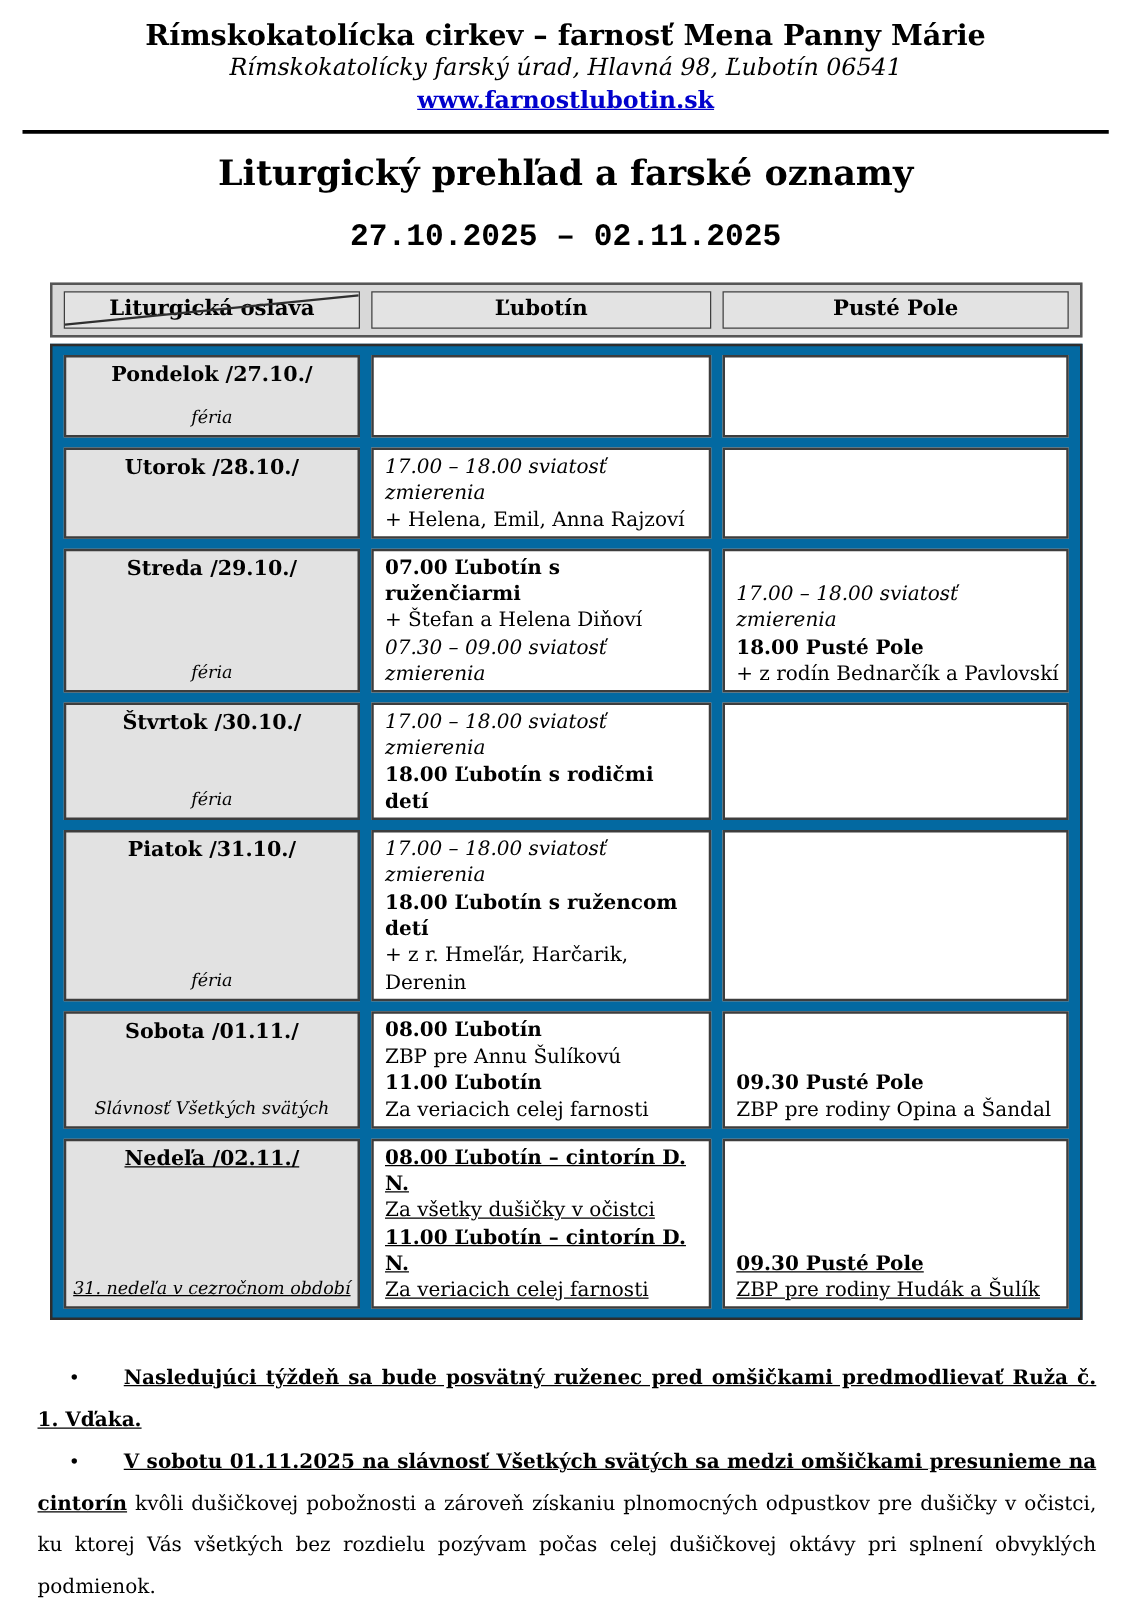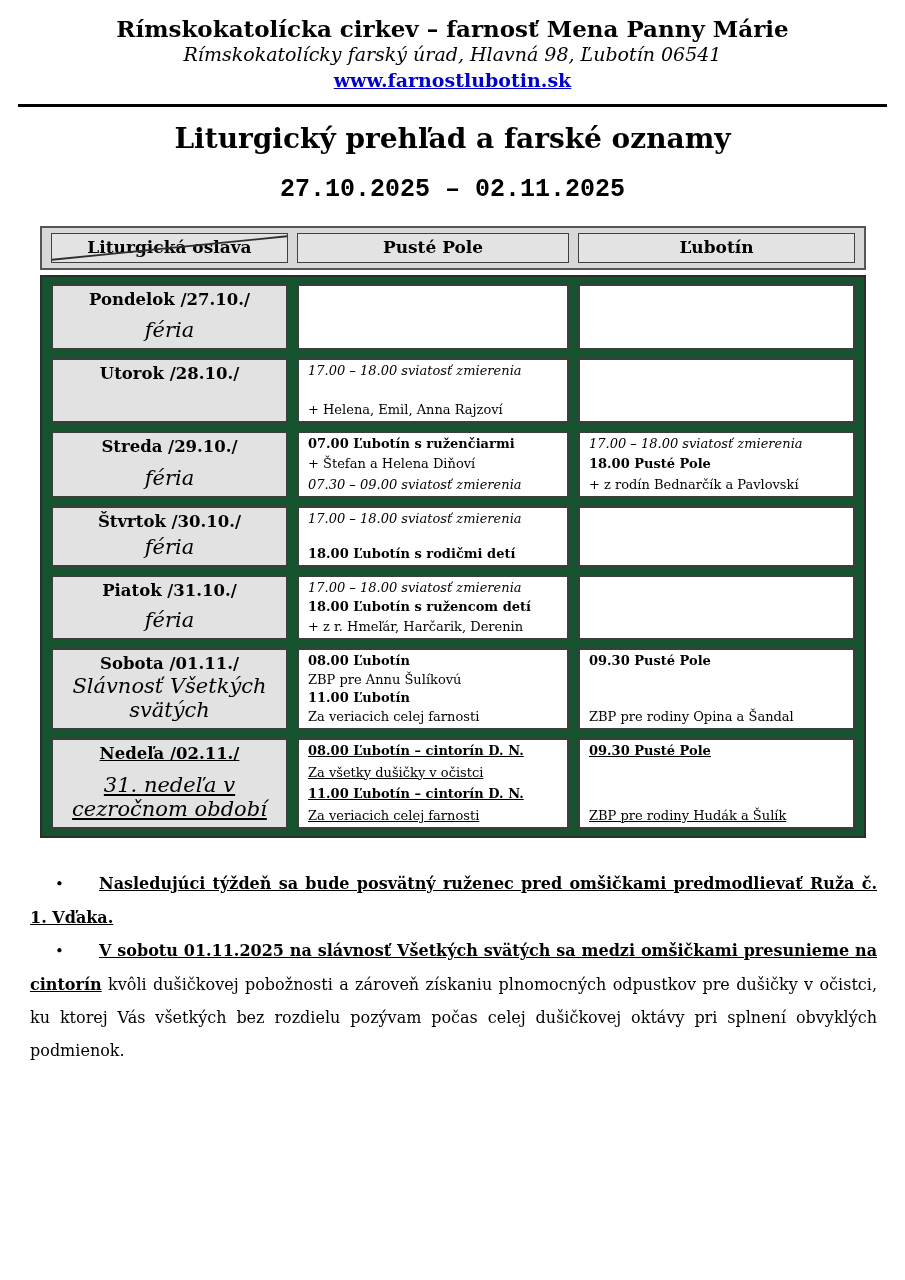--- a/index.html
+++ b/index.html
@@ -26,43 +26,43 @@
     display:grid; grid-template-columns:237px 272px 1fr; column-gap:9px;
     background:#d8d8d8; border:2px solid #555; padding:5px 9px;
   }
   .hcell {
     position:relative; background:#e3e3e3; border:1px solid #3f3f3f;
     text-align:center; font-weight:bold; font-size:17px; padding:3px 0 5px;
   }
   .strike { position:absolute; left:0; top:0; width:100%; height:100%; }
   .strike line { stroke:#2f2f2f; stroke-width:1.8; vector-effect:non-scaling-stroke; }
 
-  .tbody { margin-top:5px; border:2px solid #2d2d2d; padding:7px 9px; background:#14532d; }
+  .tbody { margin-top:5px; border:2px solid #2d2d2d; padding:7px 9px; background:#0369a1; }
   .srow { display:grid; grid-template-columns:237px 272px 1fr; column-gap:9px; margin-bottom:8px; }
   .srow:last-child { margin-bottom:0;text-decoration:underline; }
   .srow:nth-child(1){ min-height:66px; }
   .srow:nth-child(2){ min-height:65px; }
   .srow:nth-child(3){ min-height:67px; }
   .srow:nth-child(4){ min-height:61px; }
   .srow:nth-child(5){ min-height:65px; }
   .srow:nth-child(6){ min-height:82px; }
   .srow:nth-child(7){ min-height:91px; }
 
   .day-cell {
     background:#e2e2e2; border:2px solid #3d3d3d;
     display:flex; flex-direction:column; justify-content:space-between; align-items:center;
     text-align:center; padding:4px 4px 6px;
   }
   .day-name { font-weight:bold; font-size:16.5px; }
-  .feast { font-style:italic; font-size:21px; }
+  .feast { font-style:italic; font-size:14px; }
 
   .content-cell {
     background:#fff; border:2px solid #3d3d3d;
-    display:flex; flex-direction:column; justify-content:space-between;
-    padding:2px 5px 3px 9px; font-size:13px;
+    display:flex; flex-direction:column; justify-content:flex-end;
+    padding:2px 5px 3px 9px; font-size:16px;
   }
   .sched-line { line-height:1.33; }
   .sched-line.bold { font-weight:bold; }
   .sched-line.italic { font-style:italic; }
 
   
   .announcements { margin:29px 28px 0 30px; }
   .announcement {
     text-align:justify; font-size:16px; line-height:33px; text-indent:25px;
   }
@@ -87,24 +87,24 @@
   <div class="table-wrap">
 
     <div class="band">
       <div class="hcell">
         <span>Liturgická oslava</span>
         <svg class="strike" viewBox="0 0 100 100" preserveAspectRatio="none">
             <line x1="0" y1="92" x2="100" y2="8"></line>
           </svg>
       </div>
       <div class="hcell">
+        <span>Ľubotín</span>
+      </div>
+      <div class="hcell">
         <span>Pusté Pole</span>
-      </div>
-      <div class="hcell">
-        <span>Ľubotín</span>
       </div>
     </div>
 
     <div class="tbody">
 
       <div class="srow">
         <div class="day-cell">
           <div class="day-name">Pondelok /27.10./</div>
           <div class="feast">féria</div>
         </div>

